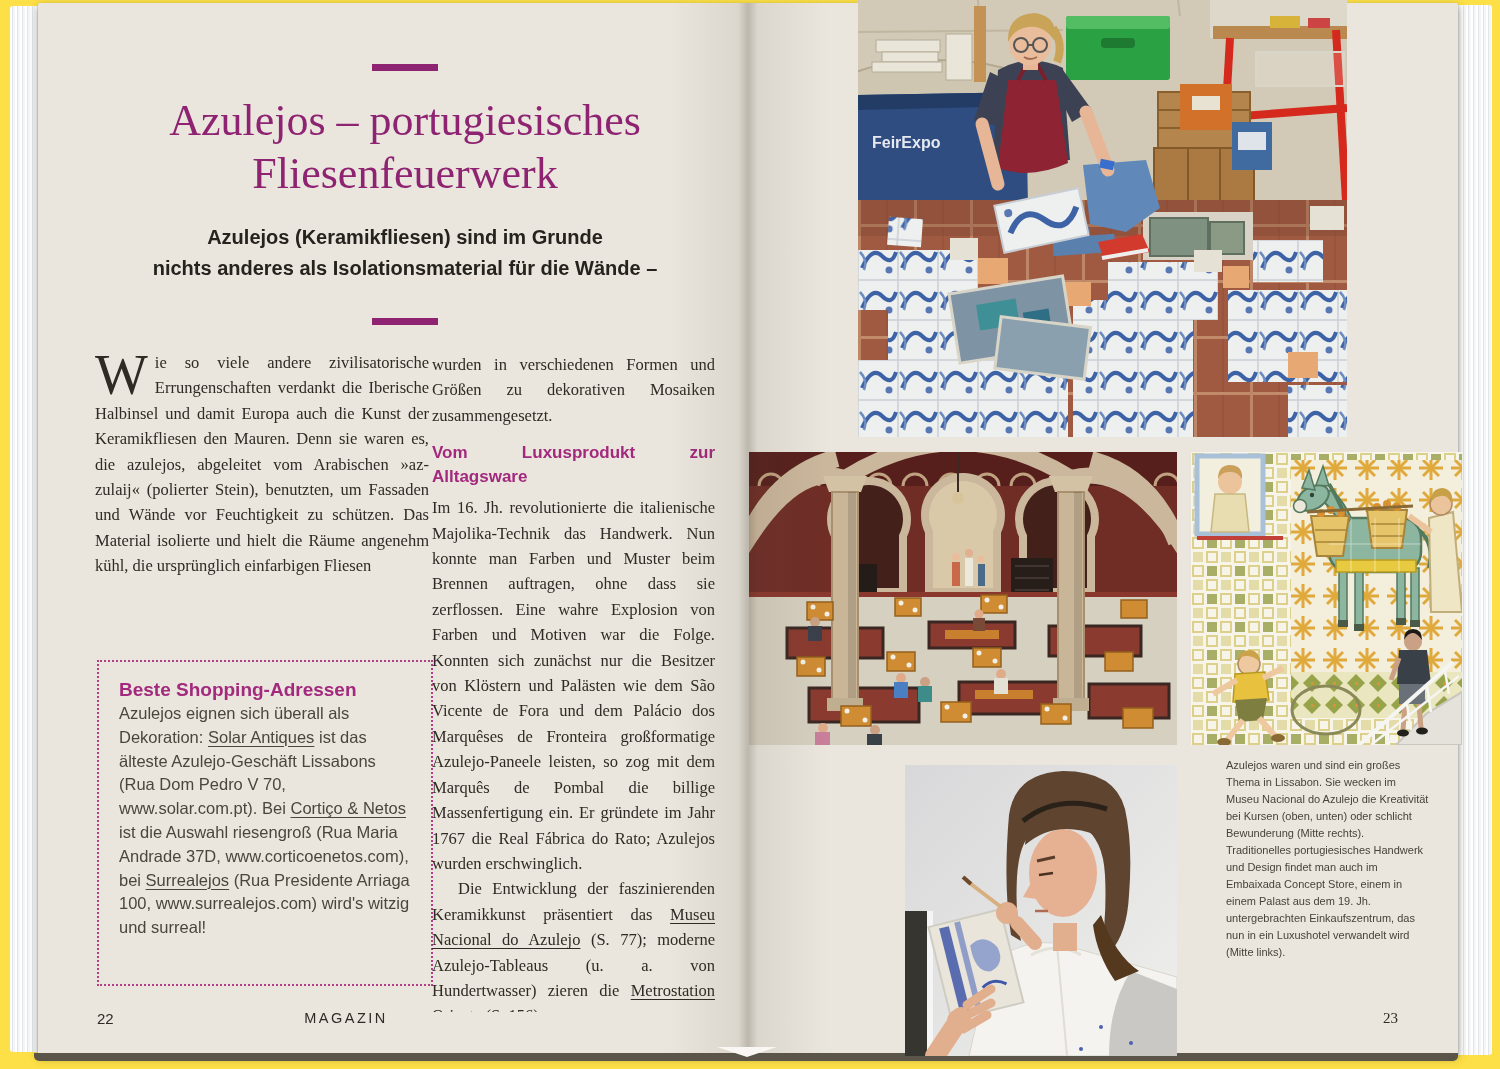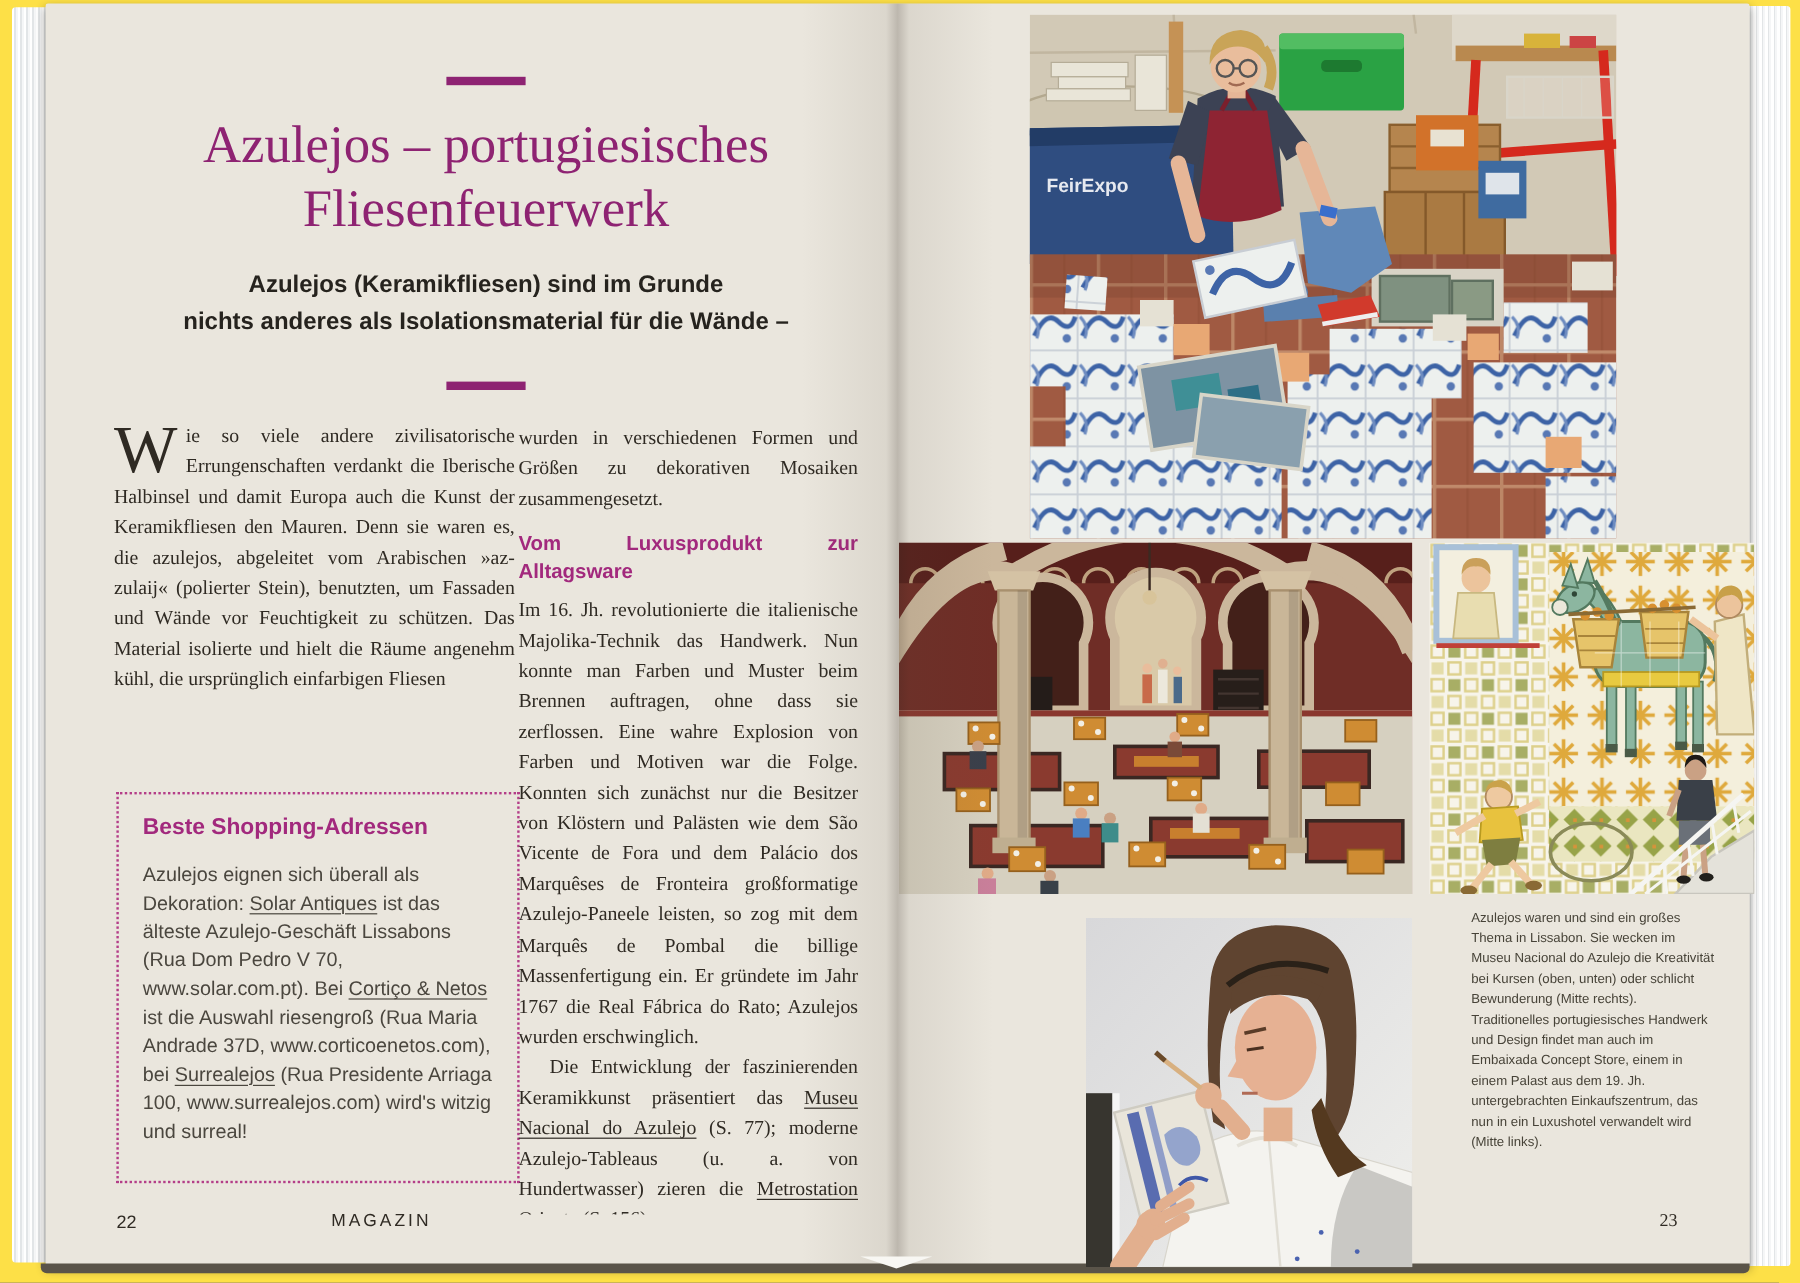--- a/index.html
+++ b/index.html
@@ -16,24 +16,24 @@
   .rule{background:#8e2372;width:66px;height:7px;}
   .intro{color:#26231e;font-weight:bold;font-size:20px;line-height:31px;text-align:center;}
   .bodycol{color:#2f2a23;font-size:16.5px;line-height:25.4px;text-align:justify;overflow:hidden;}
   .dropcap{float:left;font-size:56px;line-height:44px;padding:3px 7px 0 0;color:#2f2a23;
            font-family:"Liberation Serif","DejaVu Serif",serif;}
   .subhead{color:#a2297d;font-weight:bold;font-size:17px;line-height:24px;margin:13px 0 6px 0;
            font-family:"Liberation Sans",sans-serif;}
   .indent{text-indent:26px;}
   .shopbox{border:2px dotted #b43e88;background:#eae6dd;padding:14px 16px 12px 20px;
            font-size:16.5px;line-height:23.8px;color:#4a463e;overflow:hidden;}
-  .shopbox h3{margin:2px 0 16px 0;color:#a2297d;font-size:19px;line-height:24px;}
+  .shopbox h3{margin:2px 0 0 0;color:#a2297d;font-size:19px;line-height:24px;}
   .caption{color:#474338;font-size:11px;line-height:17px;margin-left:34px;}
   .pagenum{color:#2f2a23;font-size:15px;}
-  .magazin{color:#2f2a23;font-size:14.5px;letter-spacing:2.5px;}
+  .magazin{color:#2f2a23;font-size:14.5px;letter-spacing:2.5px;text-align:center;}
   .rt-i{}
   .rt-u{text-decoration:underline;text-decoration-thickness:1px;text-underline-offset:2.5px;}
   .photo{overflow:hidden;z-index:2;}
   .photo svg{display:block;}
   .fold-v{width:0;height:0;border-left:30px solid transparent;border-right:30px solid transparent;
           border-top:10px solid #f8f7f3;z-index:7;}
   .bottom-edge{background:#5a5449;border-radius:0 0 5px 5px;z-index:1;}
 </style>
 </head>
 <body>
@@ -72,21 +72,21 @@
   <div class="abs serif bodycol" style="left:432px;top:352px;width:283px;height:660px;">
     <div>wurden in verschiedenen Formen und Größen zu dekorativen Mosaiken zusammengesetzt.</div>
     <div class="subhead">Vom Luxusprodukt zur Alltagsware</div>
     <div>Im 16. Jh. revolutionierte die italienische Majolika-Technik das Handwerk. Nun konnte man Farben und Muster beim Brennen auftragen, ohne dass sie zerflossen. Eine wahre Explosion von Farben und Motiven war die Folge. Konnten sich zunächst nur die Besitzer von Klöstern und Palästen wie dem São Vicente de Fora und dem Palácio dos Marquêses de Fronteira großformatige Azulejo-Paneele leisten, so zog mit dem Marquês de Pombal die billige Massenfertigung ein. Er gründete im Jahr 1767 die Real Fábrica do Rato; Azulejos wurden erschwinglich.</div>
     <div class="indent"><span>Die Entwicklung der faszinierenden Keramikkunst präsentiert das </span><span class="rt-u">Museu Nacional do Azulejo</span><span> (S. 77); moderne Azulejo-Tableaus (u. a. von Hundertwasser) zieren die </span><span class="rt-u">Metrostation Oriente</span><span> (S. 156).</span></div>
   </div>
 
   <div class="abs pagenum" style="left:97px;top:1010px;">22</div>
   <div class="abs magazin" style="left:276px;top:1010px;width:140px;">MAGAZIN</div>
 
-  <div class="abs photo" style="left:858px;top:12px;width:583px;height:437px;">
+  <div class="abs photo" style="left:858px;top:0;width:583px;height:437px;">
     <svg width="489" height="437" viewBox="0 0 489 437">
       <defs>
         <pattern id="terra" width="56" height="56" patternUnits="userSpaceOnUse">
           <rect width="56" height="56" fill="#a25c44"></rect>
           <rect width="56" height="3" fill="#c08a6b"></rect>
           <rect width="3" height="56" fill="#bd8767"></rect>
           <rect x="3" y="3" width="53" height="53" fill="#a05a42"></rect>
           <rect x="28" y="3" width="2" height="53" fill="#925039" opacity="0.6"></rect>
         </pattern>
         <pattern id="az" width="40" height="40" patternUnits="userSpaceOnUse">

